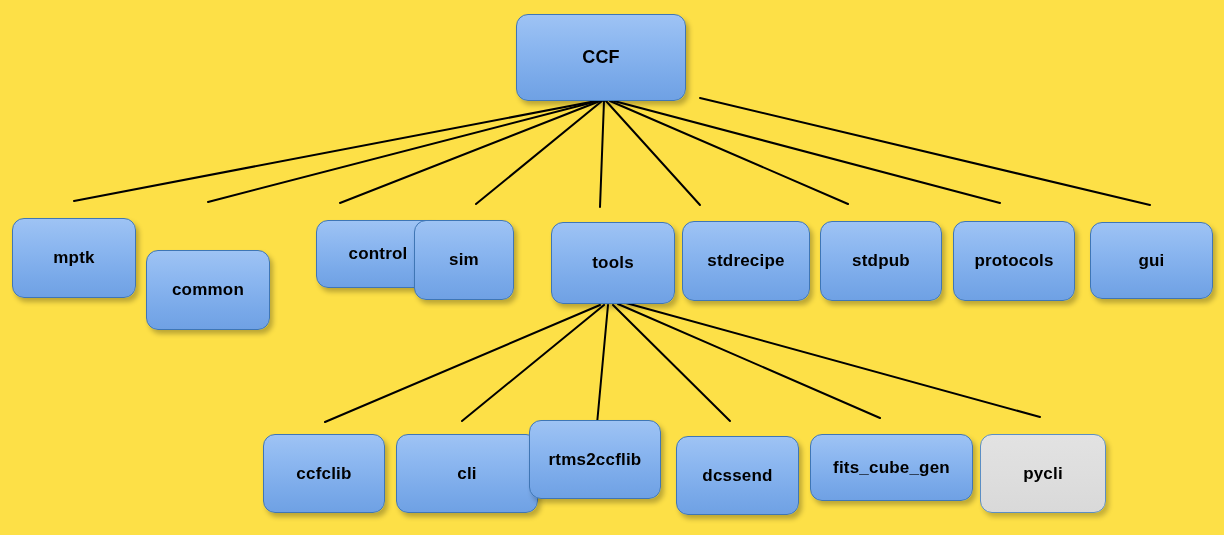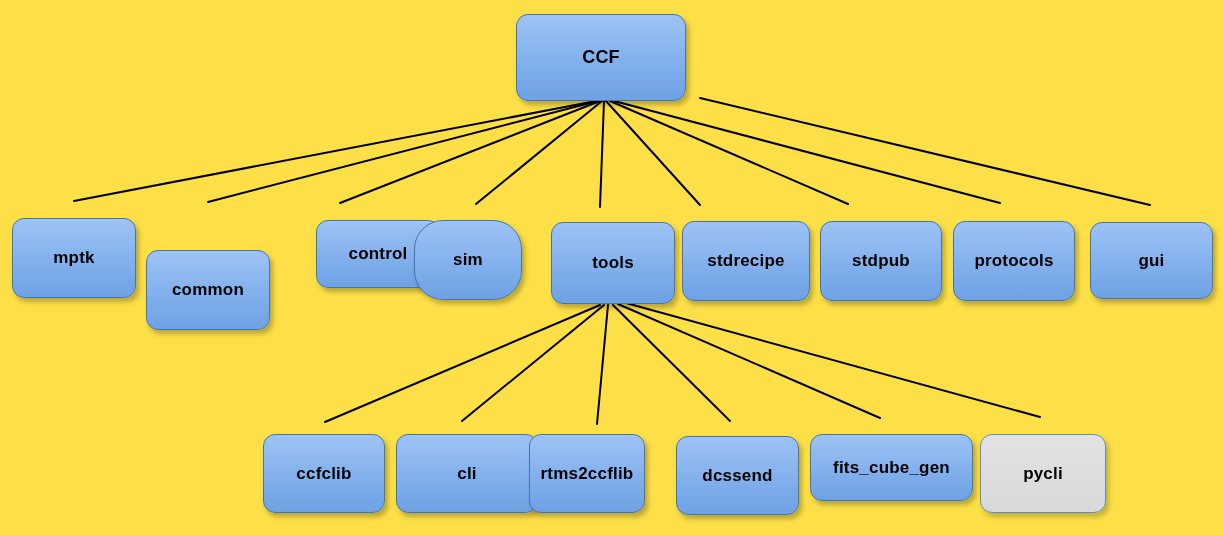--- a/index.html
+++ b/index.html
@@ -81,21 +81,21 @@
       </div>
       <div class="node" style="left: 12px; top: 218px; width: 124px; height: 80px;">
         <span class="node-label">mptk</span>
       </div>
       <div class="node" style="left: 146px; top: 218px; width: 124px; height: 80px; margin-top: 32px;">
         <span class="node-label">common</span>
       </div>
       <div class="node" style="left: 278px; top: 220px; width: 124px; height: 68px; margin-left: 38px;">
         <span class="node-label">control</span>
       </div>
-      <div class="node" style="left: 414px; top: 220px; width: 108px; height: 80px; border-radius: 29px;">
+      <div class="node" style="left: 414px; top: 220px; width: 100px; height: 80px;">
         <span class="node-label">sim</span>
       </div>
       <div class="node" style="left: 551px; top: 222px; width: 124px; height: 82px;">
         <span class="node-label">tools</span>
       </div>
       <div class="node" style="left: 682px; top: 221px; width: 128px; height: 80px;">
         <span class="node-label">stdrecipe</span>
       </div>
       <div class="node" style="left: 820px; top: 221px; width: 122px; height: 80px;">
         <span class="node-label">stdpub</span>
@@ -105,21 +105,21 @@
       </div>
       <div class="node" style="left: 1090px; top: 222px; width: 123px; height: 77px;">
         <span class="node-label">gui</span>
       </div>
       <div class="node" style="left: 263px; top: 434px; width: 122px; height: 79px;">
         <span class="node-label">ccfclib</span>
       </div>
       <div class="node" style="left: 396px; top: 434px; width: 142px; height: 79px;">
         <span class="node-label">cli</span>
       </div>
-      <div class="node" style="left: 529px; top: 434px; width: 116px; height: 79px;">
+      <div class="node" style="left: 529px; top: 420px; width: 132px; height: 79px;">
         <span class="node-label">rtms2ccflib</span>
       </div>
       <div class="node" style="left: 676px; top: 436px; width: 123px; height: 79px;">
         <span class="node-label">dcssend</span>
       </div>
       <div class="node" style="left: 810px; top: 434px; width: 163px; height: 67px;">
         <span class="node-label">fits_cube_gen</span>
       </div>
       <div class="node muted" style="left: 980px; top: 434px; width: 126px; height: 79px;">
         <span class="node-label">pycli</span>

